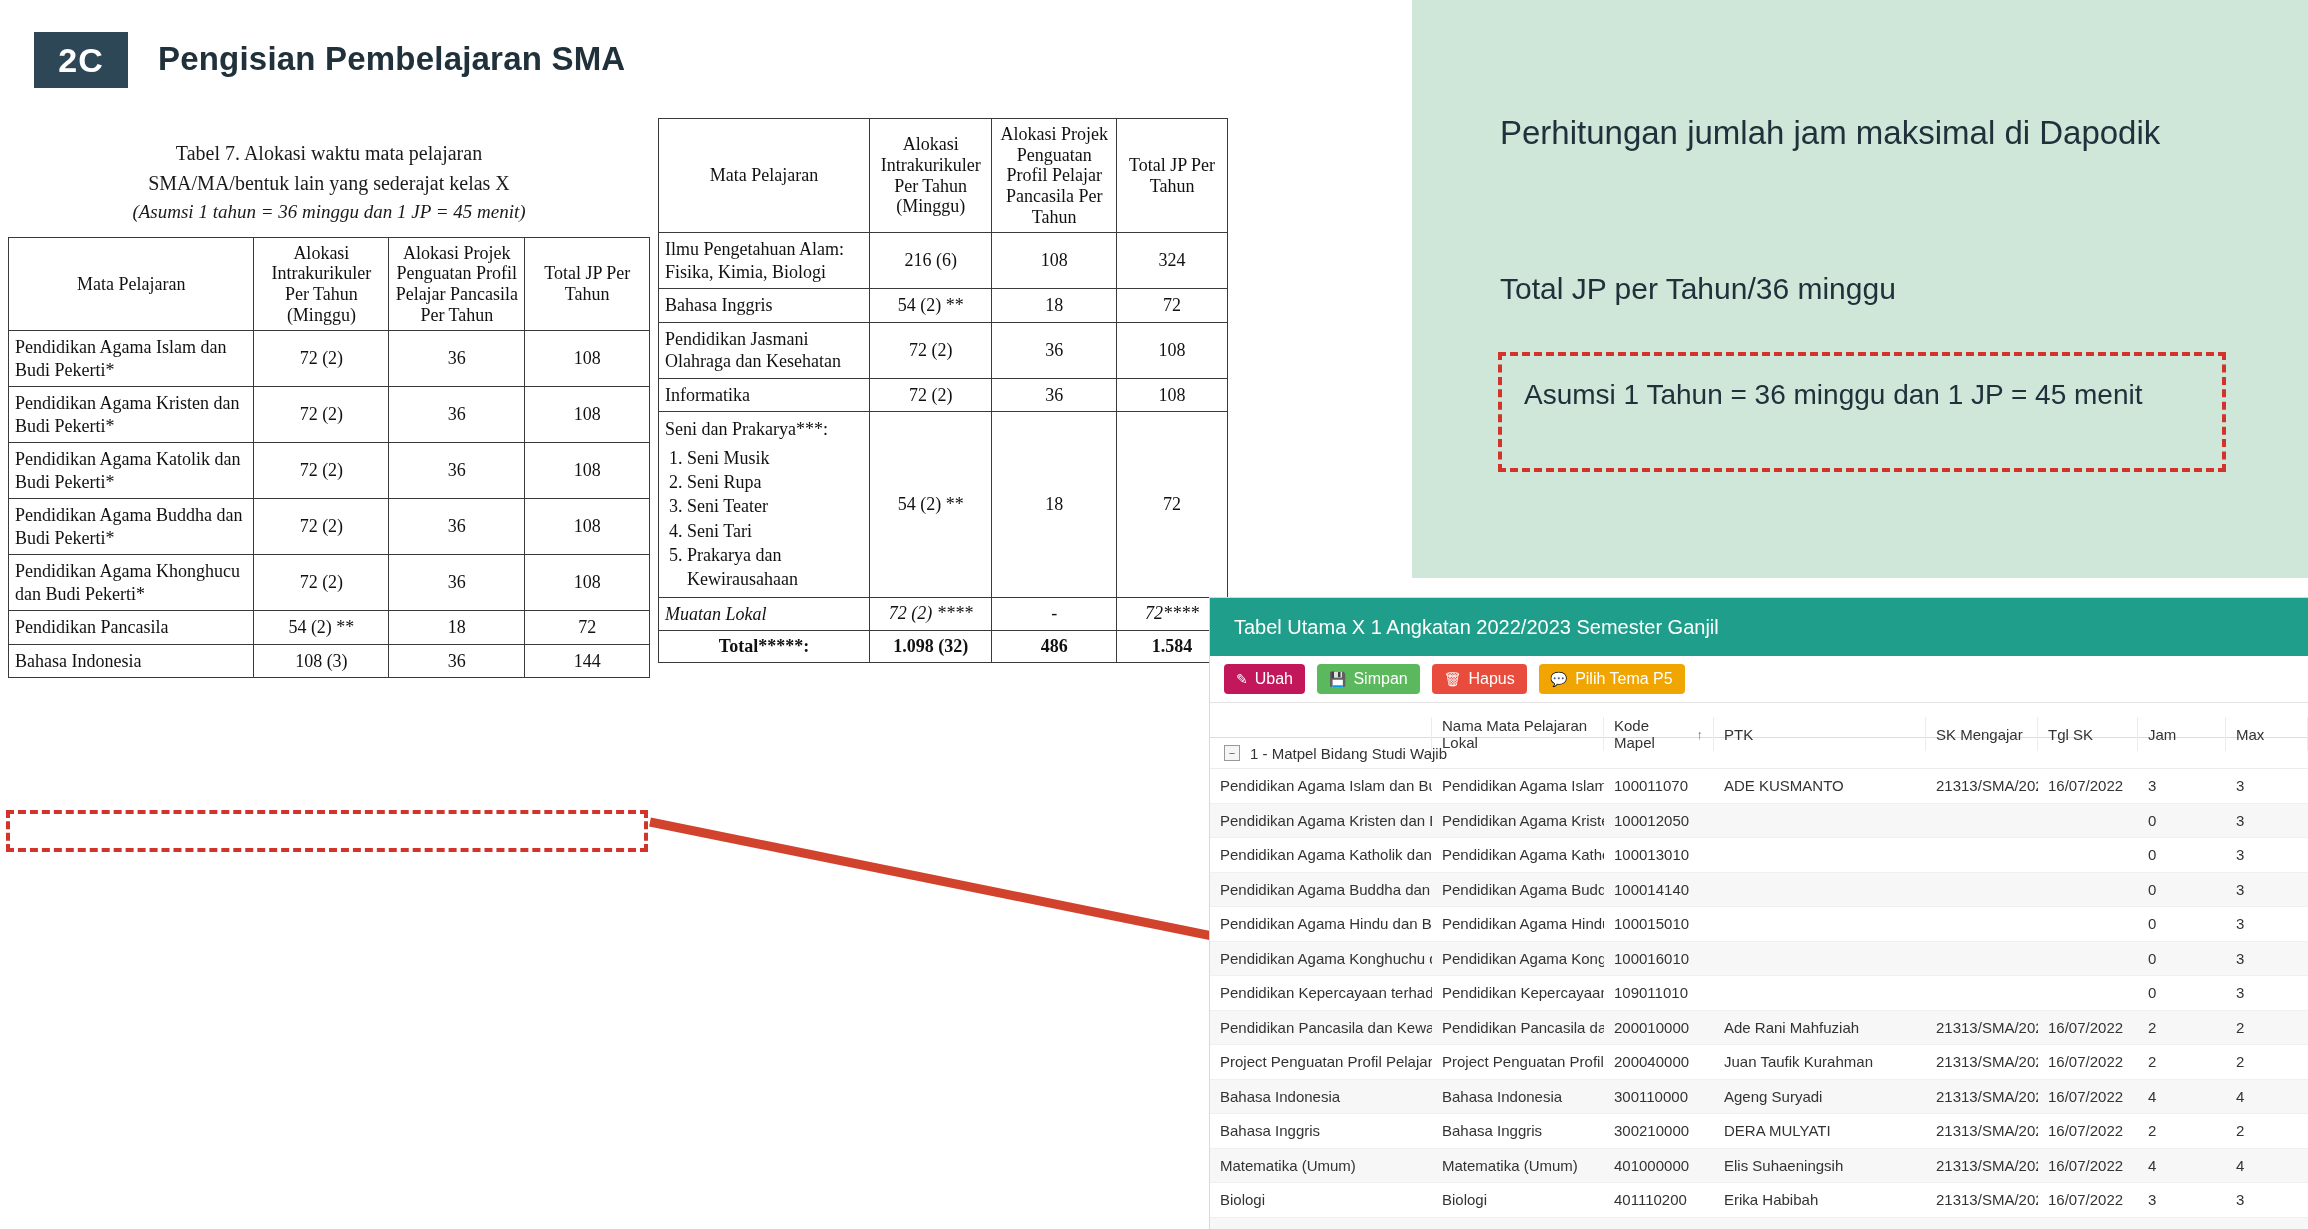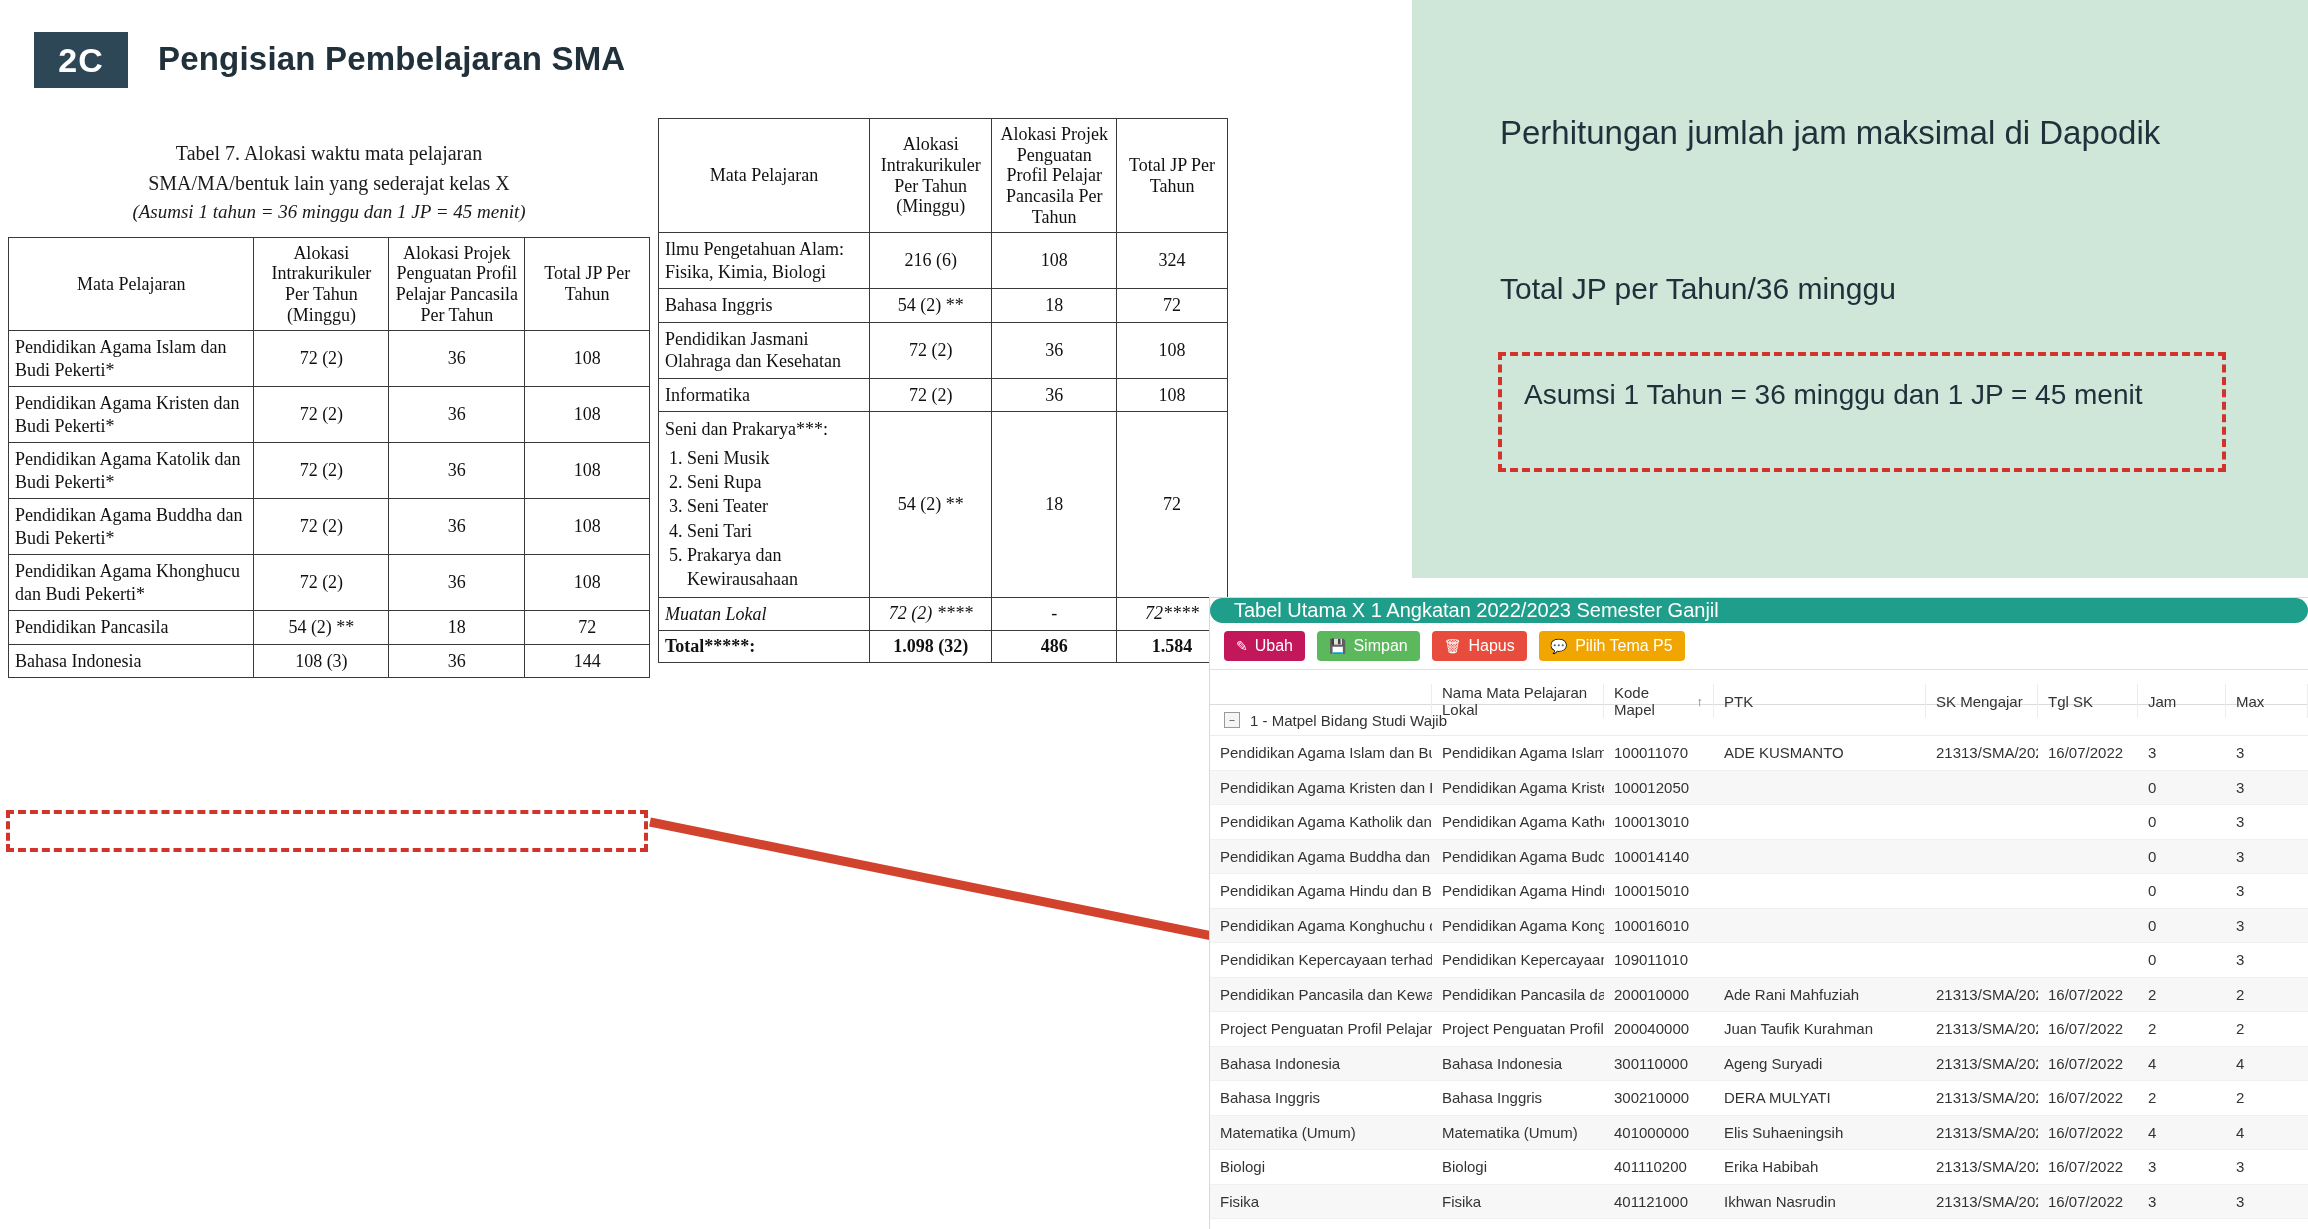--- a/index.html
+++ b/index.html
@@ -124,21 +124,21 @@
   .doc-right {
     position: absolute;
     left: 658px;
     top: 118px;
     width: 570px;
     font-family: "Liberation Serif", serif;
   }
   .t2 { width: 570px; }
   .t2 td.sub { text-align: left; line-height: 1.25; }
   .t2 td.num { text-align: center; }
-  .t2 td.tot { text-align: left; font-weight: bold; }
+  .t2 td.tot { text-align: center; font-weight: bold; }
   .t2 td.totn { text-align: center; font-weight: bold; }
   .t2 .listcell { text-align: left; line-height: 1.35; }
   .t2 .listcell ol { margin: 4px 0 0 22px; padding: 0; }
   .t2 .listcell li { margin: 0; padding: 0; }
   .t2 .ital { font-style: italic; }
 
   
   .hl-box {
     position: absolute;
     left: 6px;
@@ -166,29 +166,28 @@
     left: 1210px;
     top: 598px;
     width: 1098px;
     height: 631px;
     background: #ffffff;
     box-shadow: 0 0 0 1px #d8d8d8;
     overflow: hidden;
     font-family: "Liberation Sans", sans-serif;
   }
   .app-title {
-    height: 25px;
+    height: 58px;
     background: #1f9e8b;
     color: #ffffff;
     font-size: 20px;
     display: flex;
     align-items: center;
     padding-left: 24px;
     box-sizing: border-box;
-    border-radius: 19px;
   }
   .app-toolbar {
     height: 46px;
     background: #ffffff;
     display: flex;
     align-items: center;
     padding-left: 14px;
     gap: 12px;
     border-bottom: 1px solid #e2e2e2;
   }

